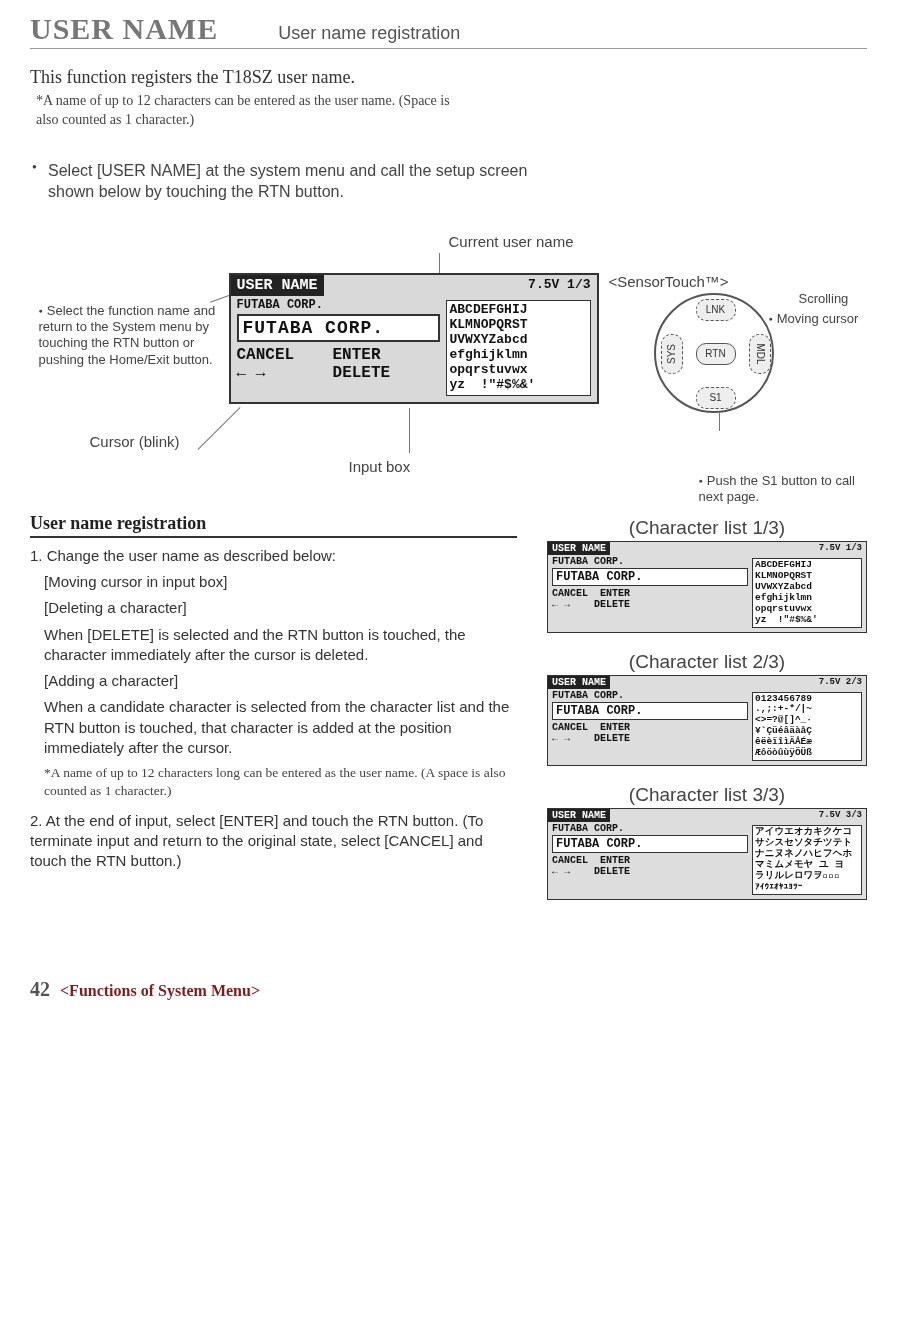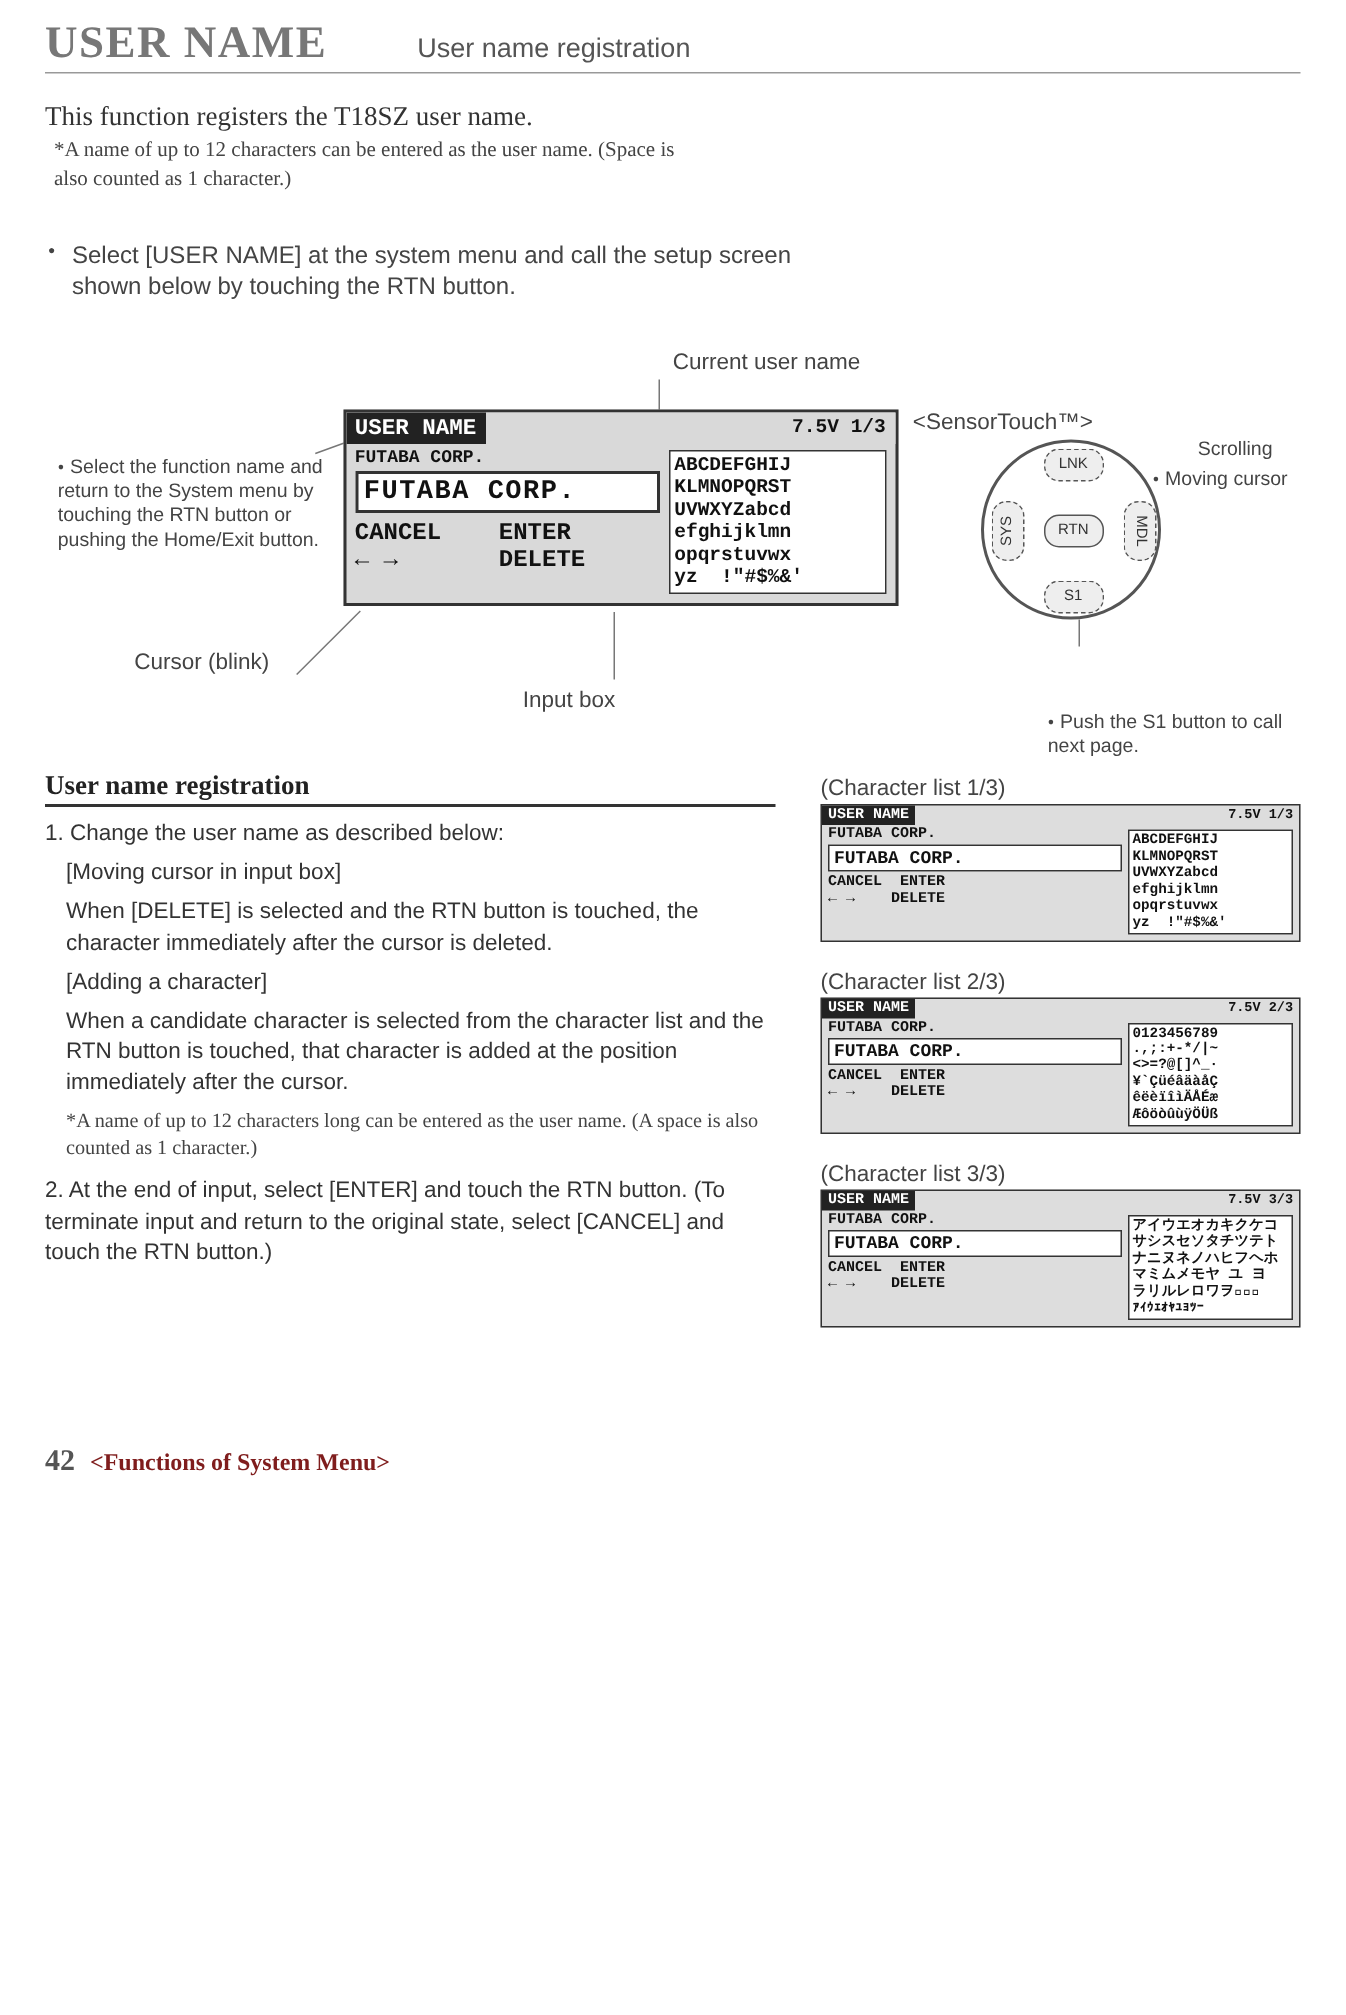--- a/index.html
+++ b/index.html
@@ -198,22 +198,22 @@
   .steps .brk {
     color: #333;
   }
   .steps .mini-note {
     font-family: Georgia, serif;
     font-size: 13.5px;
     color: #444;
     margin: 6px 0 10px 14px;
   }
   .mini-label {
-    text-align: left;
-    font-size: 15px;
+    text-align: center;
+    font-size: 19px;
     color: #444;
     margin: 4px 0 2px 0;
   }
   .mini-screen {
     border: 1.5px solid #333;
     background: #ddd;
     font-family: "Courier New", monospace;
     font-weight: bold;
     font-size: 11px;
     color: #111;
@@ -349,20 +349,21 @@
     <div class="line" style="left:680px; top:180px; width:1px; height:18px;"></div>
 
   </div>
 
   <div class="lower">
     <div class="lower-left">
       <div class="sec-head">User name registration</div>
       <div class="steps">
         <p class="num">1. Change the user name as described below:</p>
         <p class="brk">[Moving cursor in input box]</p>
+        <p class="brk">[Deleting a character]</p>
         <p>When [DELETE] is selected and the RTN button is touched, the character immediately after the cursor is deleted.</p>
         <p class="brk">[Adding a character]</p>
         <p>When a candidate character is selected from the character list and the RTN button is touched, that character is added at the position immediately after the cursor.</p>
         <p class="mini-note">*A name of up to 12 characters long can be entered as the user name. (A space is also counted as 1 character.)</p>
         <p class="num">2. At the end of input, select [ENTER] and touch the RTN button. (To terminate input and return to the original state, select [CANCEL] and touch the RTN button.)</p>
       </div>
     </div>
 
     <div class="lower-right">
 

